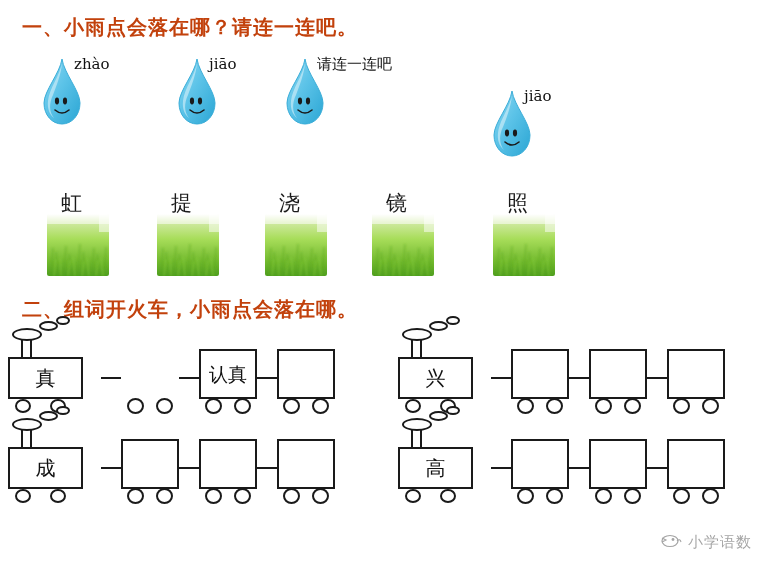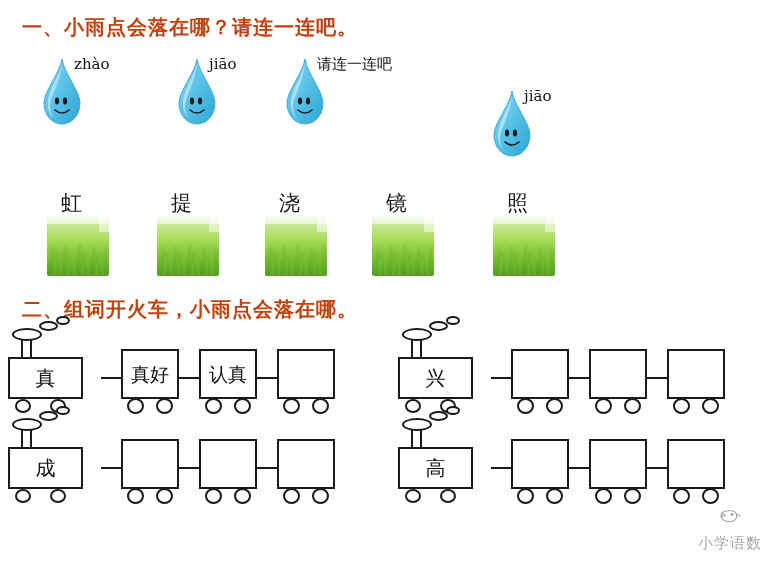--- a/index.html
+++ b/index.html
@@ -195,27 +195,26 @@
     height: 16px;
     border: 2px solid #1a1a1a;
     border-radius: 50%;
     background: #ffffff;
     box-sizing: border-box;
   }
 
   
   .watermark {
     position: absolute;
-    right: 22px;
+    right: 32px;
     bottom: 14px;
     display: flex;
     align-items: center;
     gap: 6px;
     opacity: 0.55;
-    flex-direction: column;
   }
   .watermark-text {
     font-size: 15px;
     color: #5a5a5a;
     letter-spacing: 1px;
     white-space: nowrap;
   }
 </style>
 </head>
 <body>
@@ -508,23 +507,20 @@
       <div class="loco">
         <span class="loco-label">真</span>
       </div>
       <div class="chimney"></div>
       <div class="chimney-cap"></div>
       <div class="smoke smoke-1"></div>
       <div class="smoke smoke-2"></div>
       <div class="loco-wheel w1"></div>
       <div class="loco-wheel w2"></div>
       <div class="coupler" style="left: 93px; width: 20px;"></div>
-      <div class="car" style="left: 113px;">
-        <span class="car-label">真好</span>
-      </div>
       <div class="car-wheel" style="left: 119px;"></div>
       <div class="car-wheel" style="left: 148px;"></div>
       <div class="coupler" style="left: 171px; width: 20px;"></div>
       <div class="car" style="left: 191px; margin-top: 40px;">
         <span class="car-label">认真</span>
       </div>
       <div class="car-wheel" style="left: 197px;"></div>
       <div class="car-wheel" style="left: 226px;"></div>
       <div class="coupler" style="left: 249px; width: 20px;"></div>
       <div class="car" style="left: 269px;">

